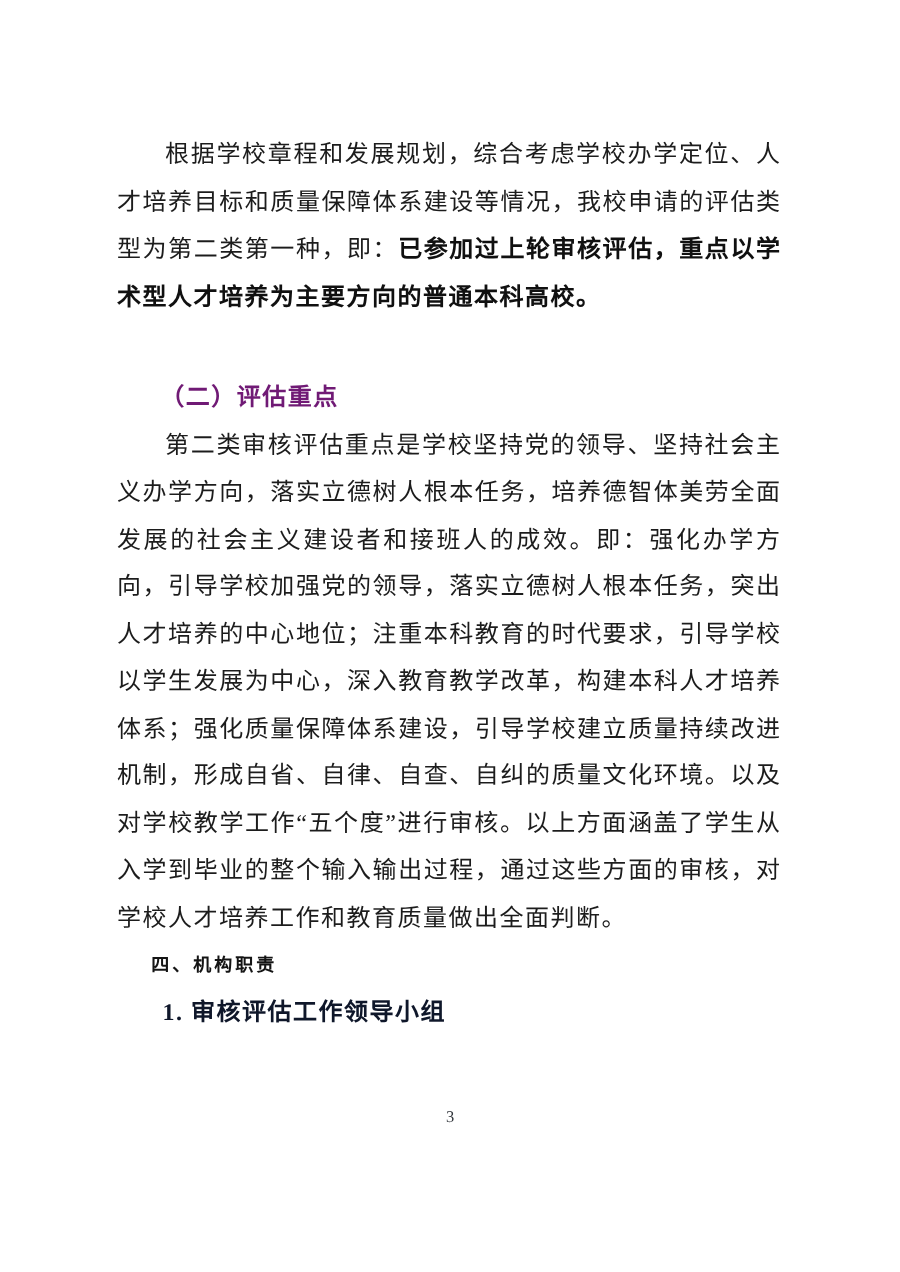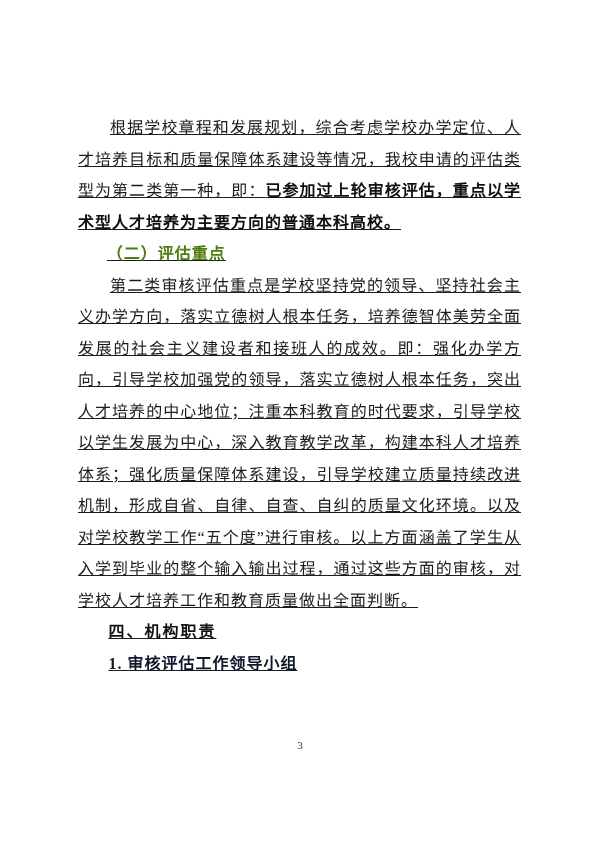--- a/index.html
+++ b/index.html
@@ -9,45 +9,45 @@
     font-family: "Liberation Serif", "DejaVu Serif", serif;
     overflow: hidden;
   }
   .page {
     position: relative;
     width: 600px; height: 848px;
     background: #ffffff;
   }
   .content {
     position: absolute;
-    left: 78px; top: 112px; width: 443px;
+    left: 78px; top: 88px; width: 443px;
     color: #1c1c1c;
     font-size: 16px;
     line-height: 31.5px;
     letter-spacing: 1px;
-    text-decoration: underline;
   }
   .para {
     text-align: justify;
     text-justify: inter-character;
     text-indent: 2em;
   }
   .bold-run { font-weight: bold; color: #101010; }
   .h-kaiti {
     font-weight: bold;
-    color: #4d7c0f;
+    color: #701a75;
     text-indent: 1.8em;
     font-size: 16px;
+    margin-top: 36px;
   }
   .h-hei {
     font-family: "Liberation Sans", "DejaVu Sans", sans-serif;
     font-weight: bold;
     color: #141414;
     text-indent: 1.9em;
-    font-size: 16px;
+    font-size: 12px;
     letter-spacing: 2px;
   }
   .h-song-bold {
     font-weight: bold;
     color: #0f172a;
     text-indent: 1.9em;
   }
   .leader-line { text-indent: 2em; }
   .footer {
     position: absolute;

